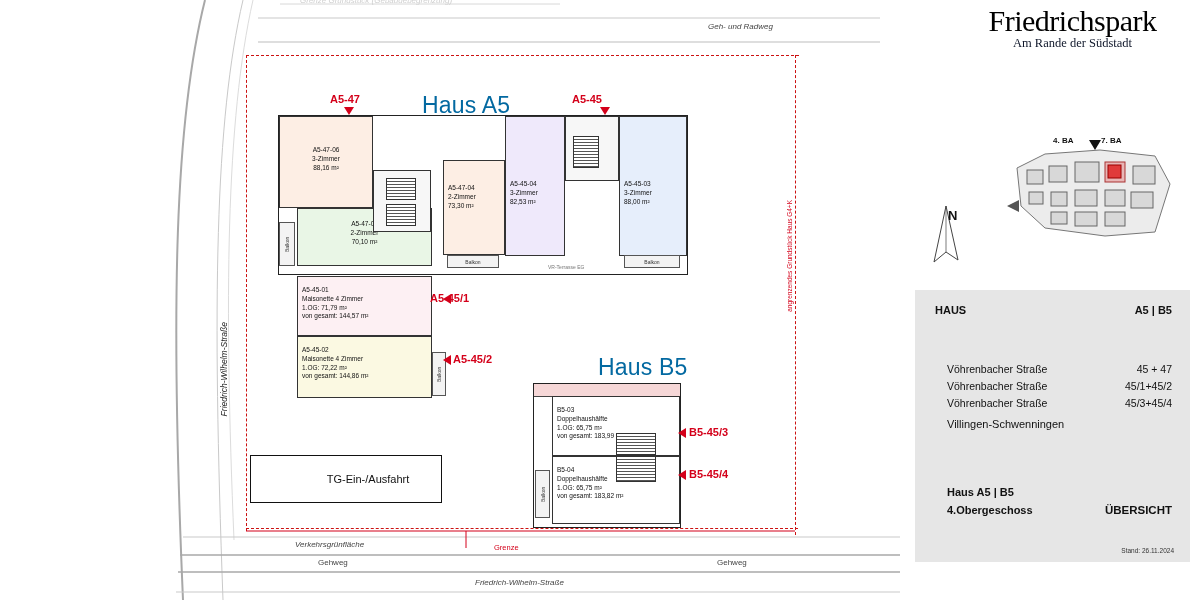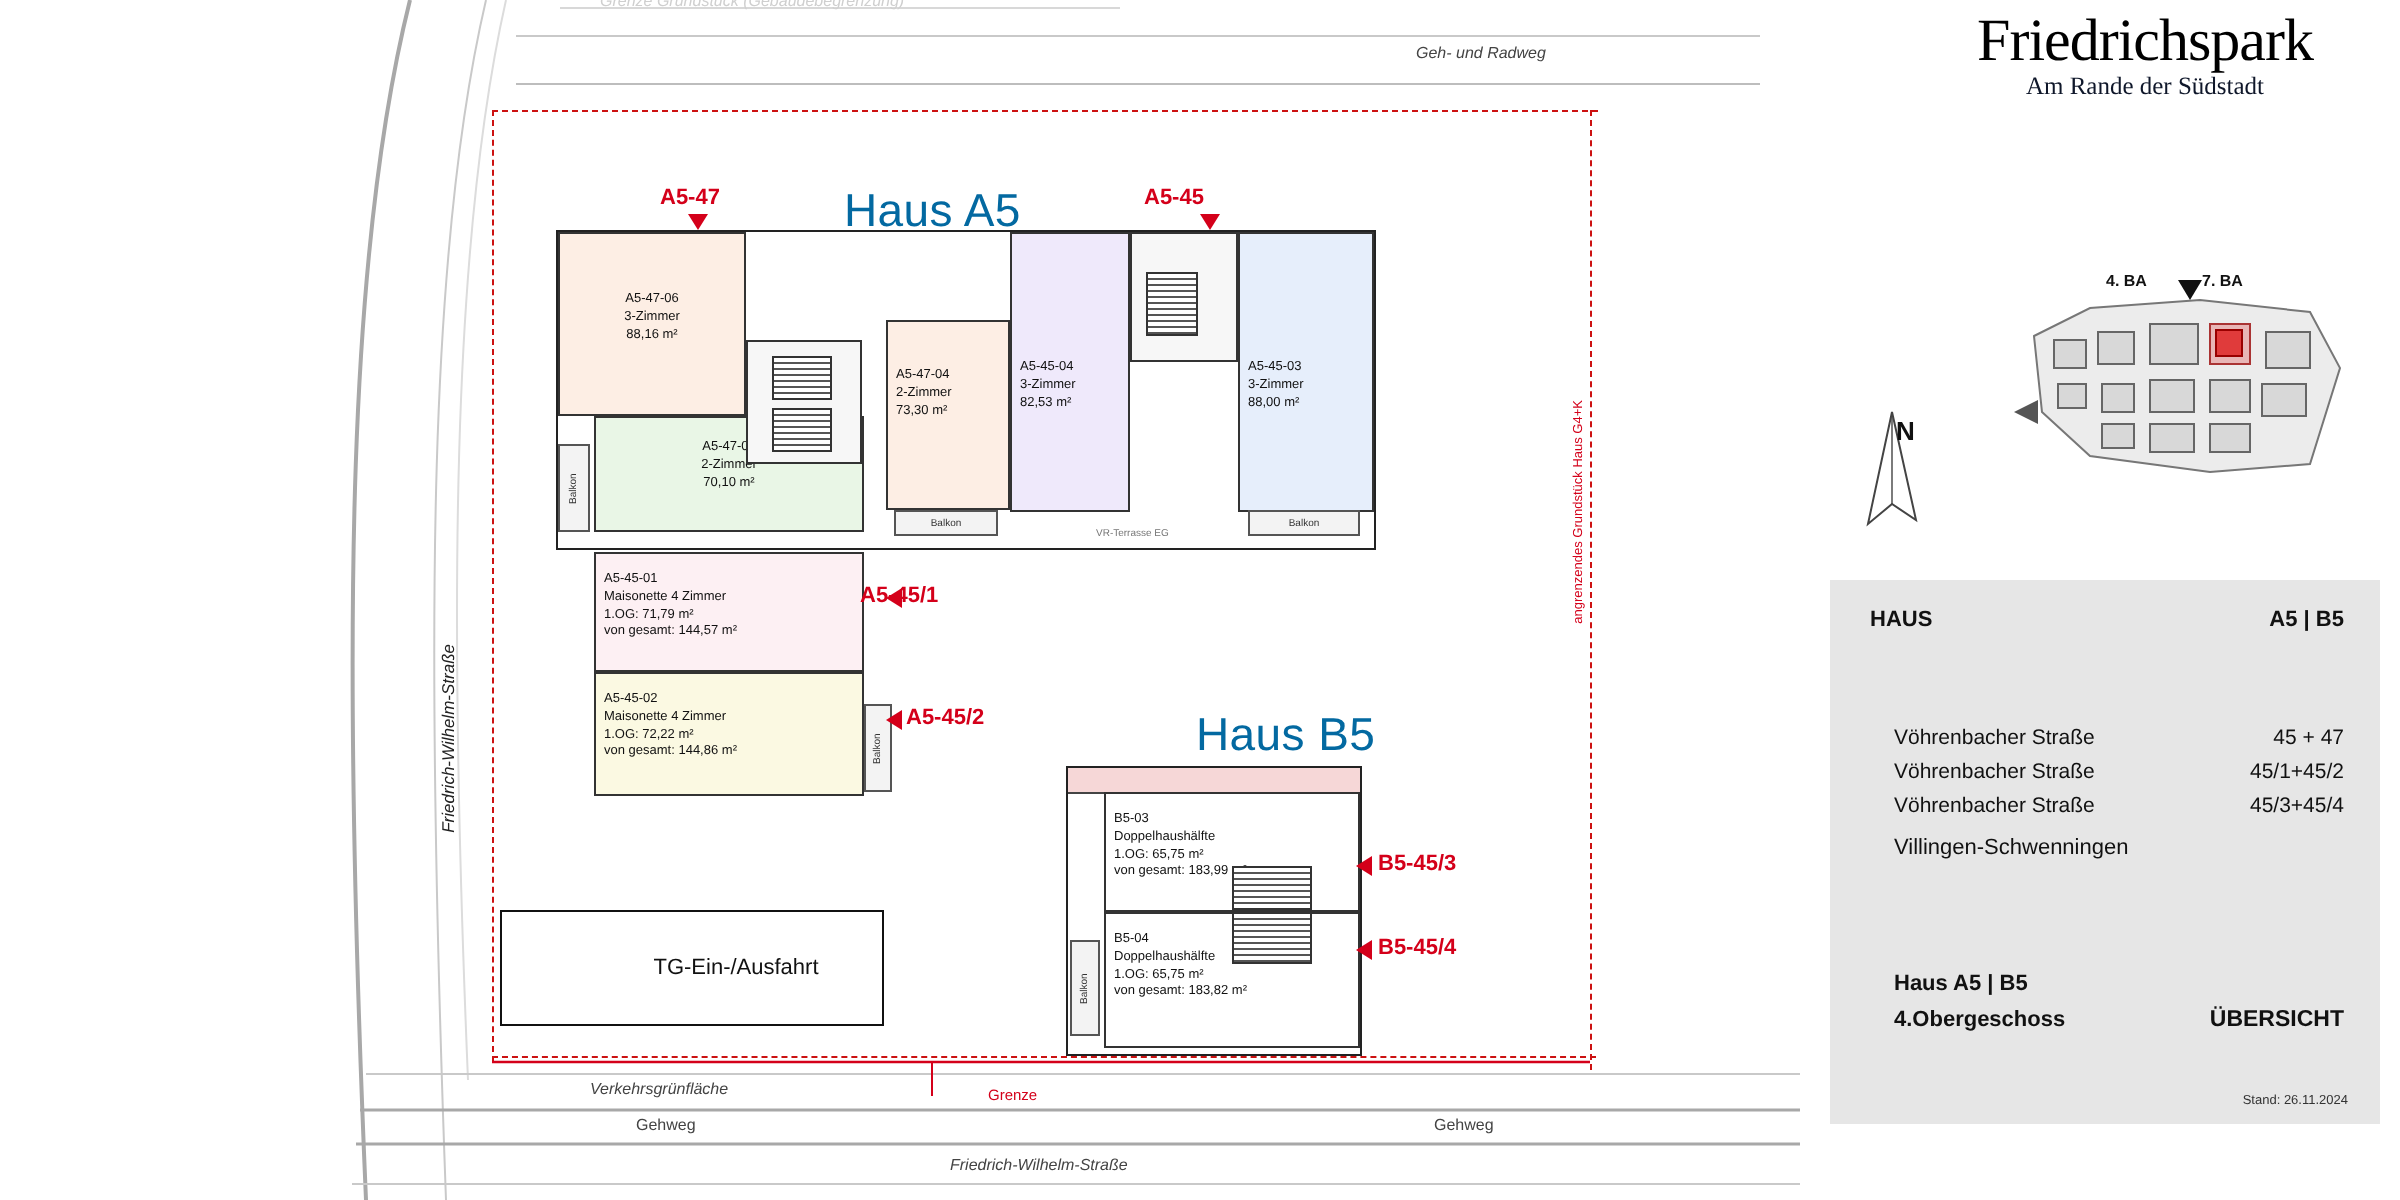--- a/index.html
+++ b/index.html
@@ -219,21 +219,21 @@
       <div>Doppelhaushälfte</div>
       <div>1.OG:            65,75 m²</div>
       <div>von gesamt: 183,82 m²</div>
     </div>
   </div>
 
   <div class="stair" style="left:616px;top:433px;width:40px;height:22px;"></div>
   <div class="stair" style="left:616px;top:456px;width:40px;height:26px;"></div>
   <div class="balkon vert" style="left:535px;top:470px;width:15px;height:48px;">Balkon</div>
 
-  <div class="tg" style="left:250px;top:455px;width:192px;height:58px;padding-left:44px;">TG-Ein-/Ausfahrt</div>
+  <div class="tg" style="left:250px;top:455px;width:192px;height:48px;padding-left:44px;">TG-Ein-/Ausfahrt</div>
 
   <div class="houselabel" style="left:422px;top:92px;">Haus A5</div>
   <div class="houselabel" style="left:550px;top:354px;margin-left:48px;">Haus B5</div>
 
   <div class="redlabel" style="left:330px;top:93px;">A5-47</div>
   <div class="arrow-down" style="left:344px;top:107px;"></div>
 
   <div class="redlabel" style="left:572px;top:93px;">A5-45</div>
   <div class="arrow-down" style="left:600px;top:107px;"></div>
 

